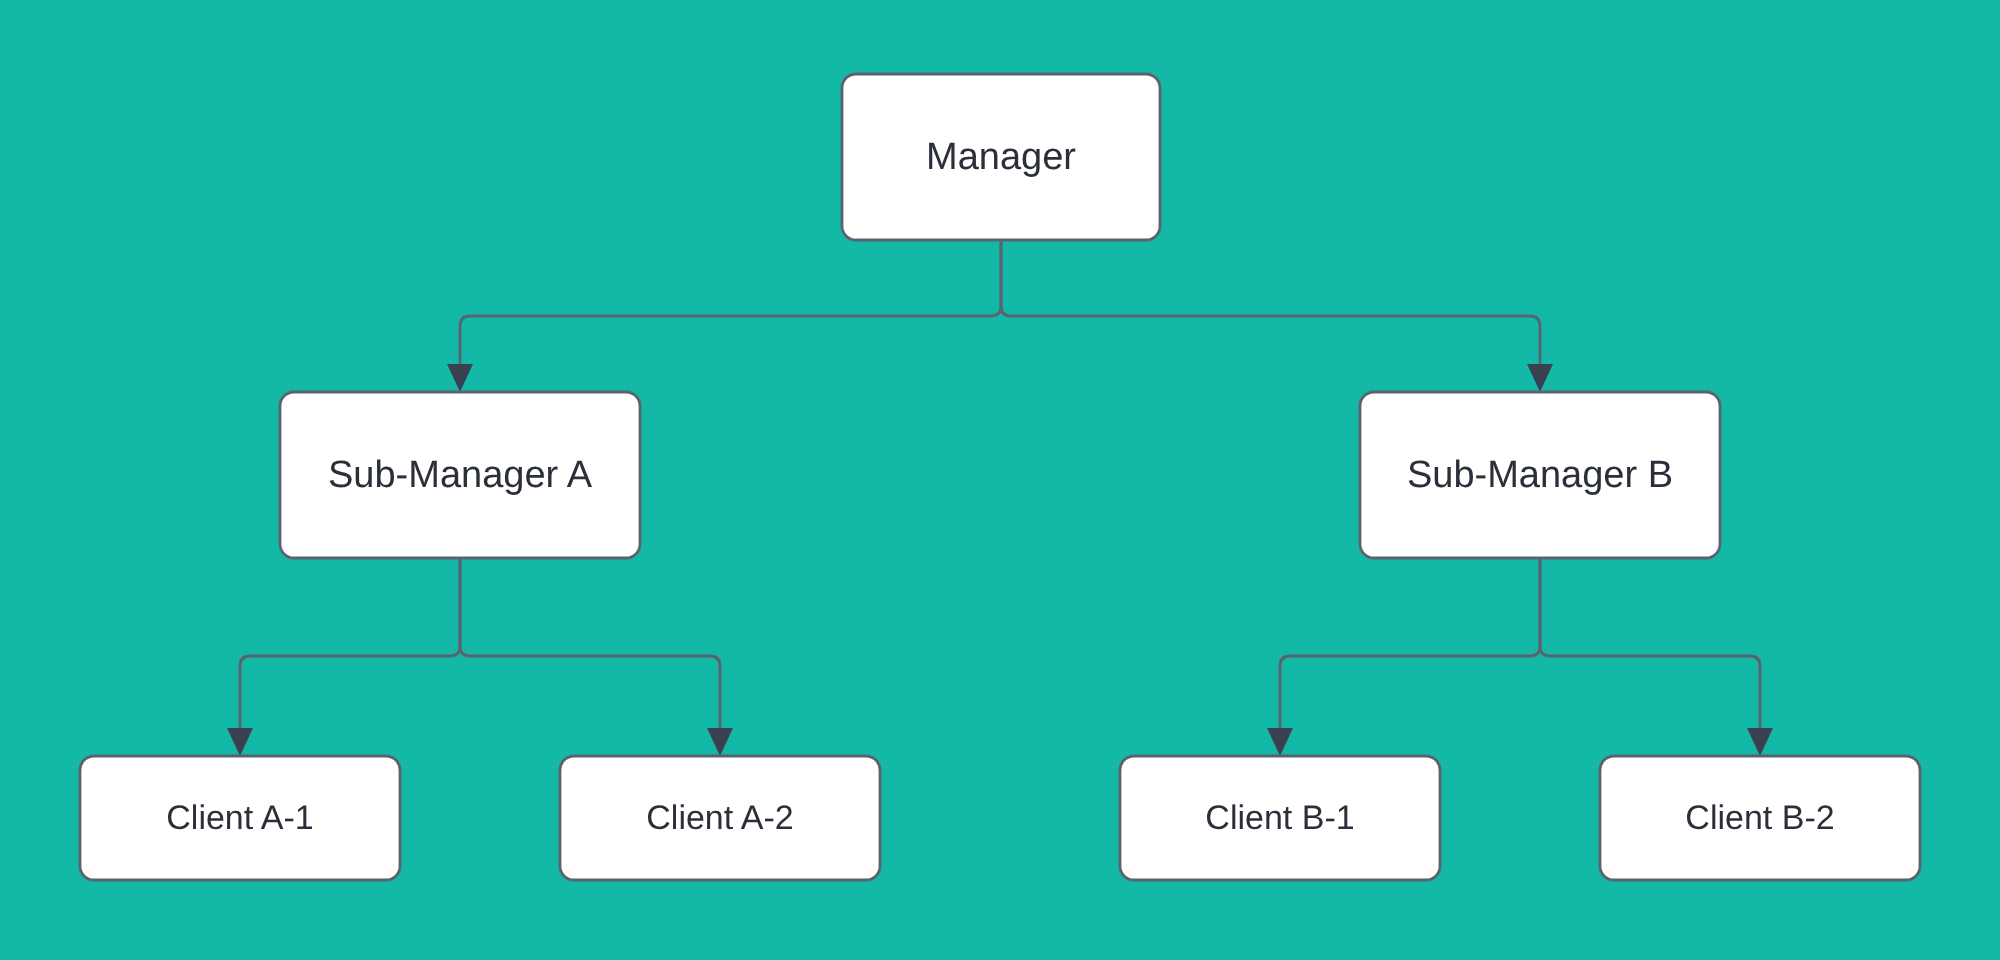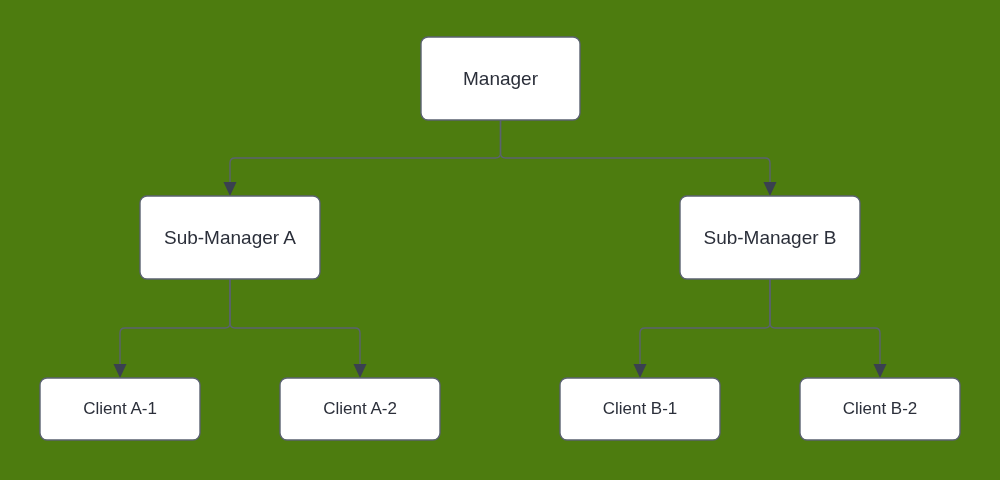--- a/index.html
+++ b/index.html
@@ -11,21 +11,21 @@
   body {
     width: 1000px;
     height: 480px;
     overflow: hidden;
     font-family: "Liberation Sans", sans-serif;
   }
   #diagram-canvas {
     position: relative;
     width: 1000px;
     height: 480px;
-    background: #4d7c0f;
+    background: #14b8a6;
     text-decoration: underline;
   }
   svg.chart-svg {
     display: block;
     width: 1000px;
     height: 480px;
   }
   .node-box {
     fill: #ffffff;
     stroke: #5b6270;

